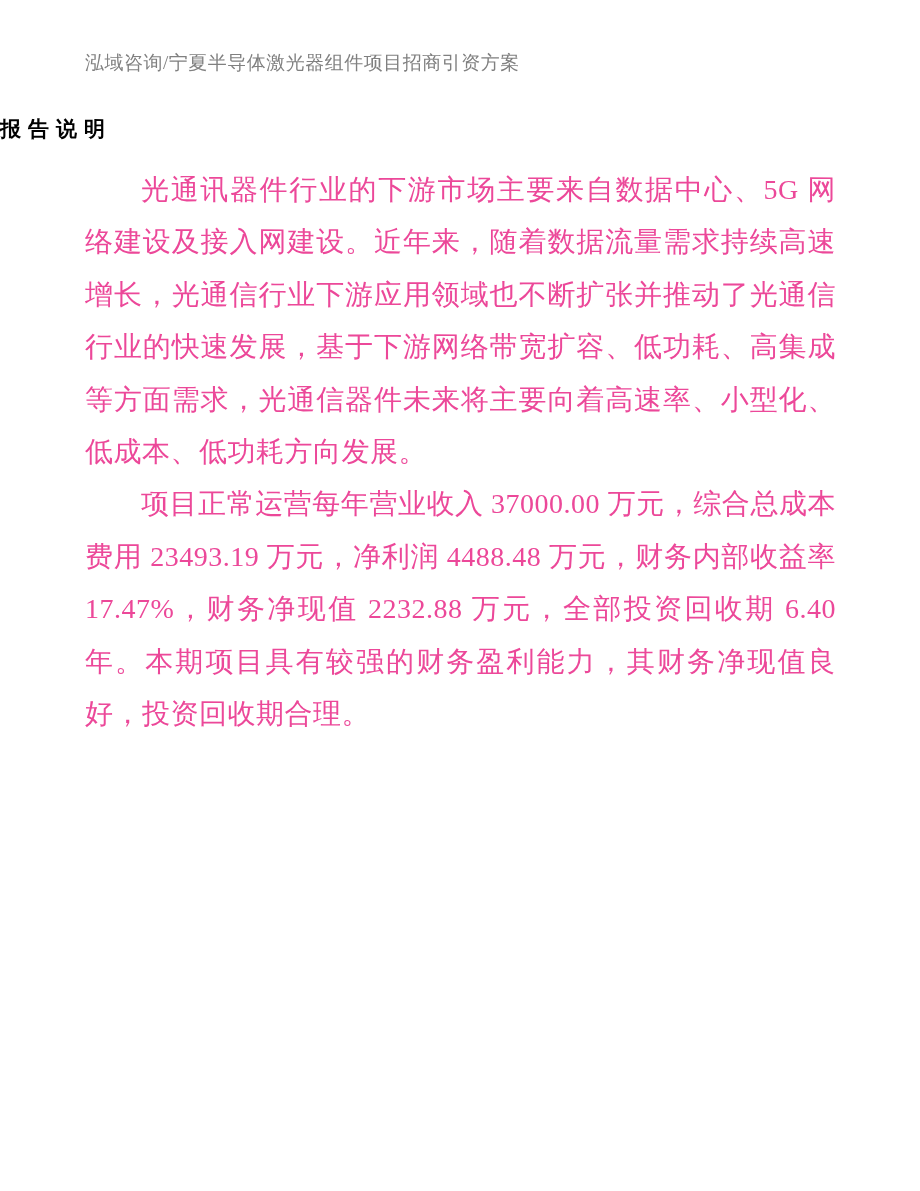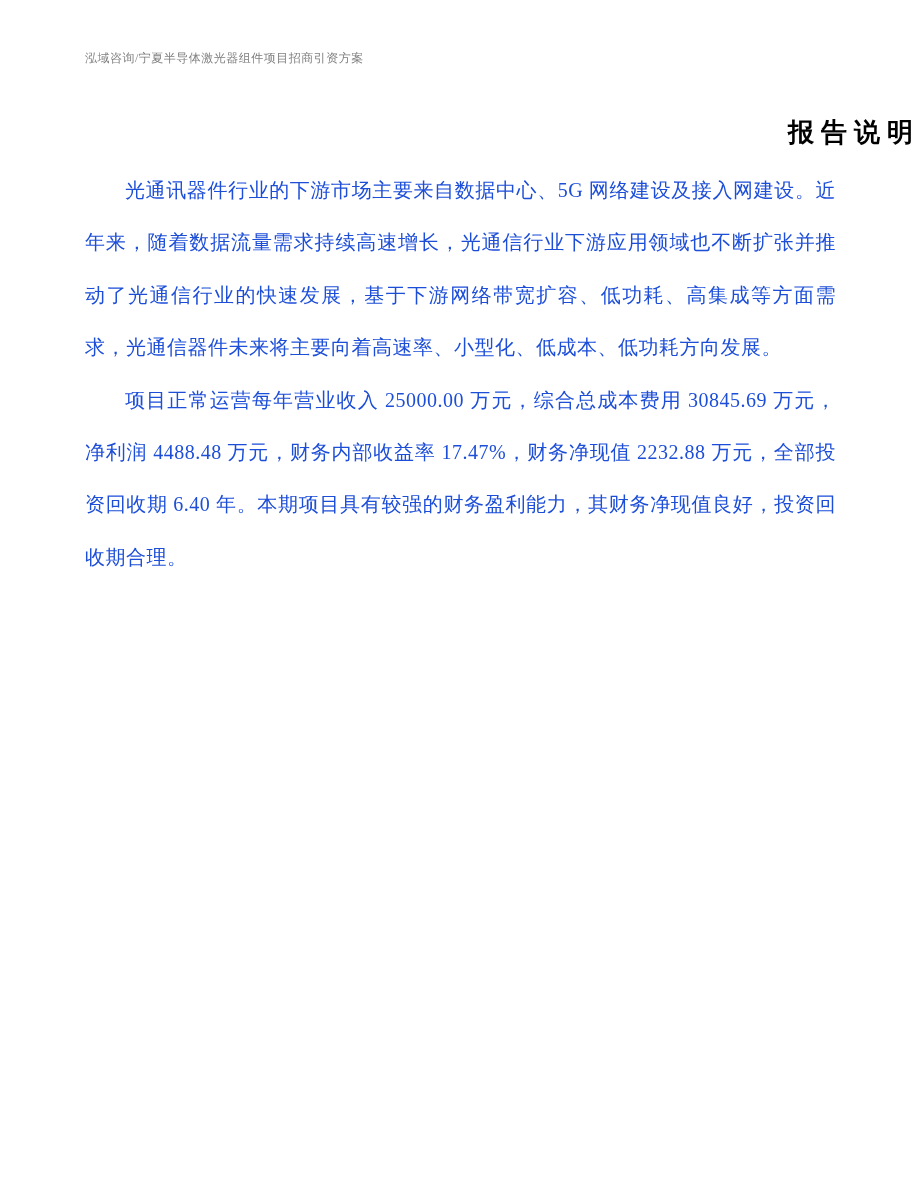--- a/index.html
+++ b/index.html
@@ -12,46 +12,46 @@
     width: 920px;
     height: 1191px;
     background: #ffffff;
     overflow: hidden;
     font-family: "Liberation Serif", "DejaVu Serif", serif;
   }
   .doc-header {
     position: absolute;
     left: 85px;
     top: 50px;
-    font-size: 12px;
+    font-size: 19px;
     letter-spacing: 0.5px;
     color: #808080;
     white-space: nowrap;
   }
   .doc-title {
     position: absolute;
     left: 0;
     right: 0;
     top: 117px;
     margin: 0;
-    text-align: right;
-    font-size: 26px;
+    text-align: left;
+    font-size: 21px;
     font-weight: bold;
     letter-spacing: 7px;
     color: #000000;
     line-height: 1.2;
   }
   .doc-body {
     position: absolute;
     left: 85px;
     top: 164px;
     width: 751px;
-    font-size: 20px;
+    font-size: 28px;
     line-height: 52.4px;
-    color: #1d4ed8;
+    color: #ec4899;
     text-align: justify;
     text-justify: inter-character;
     letter-spacing: 0.5px;
   }
   .doc-body p {
     margin: 0;
     padding: 0;
     text-indent: 2em;
     word-break: break-all;
   }
@@ -59,15 +59,15 @@
 </head>
 <body>
 
 <div class="page">
   <div class="doc-header">泓域咨询/宁夏半导体激光器组件项目招商引资方案</div>
 
   <h1 class="doc-title">报告说明</h1>
 
   <div class="doc-body">
     <p>光通讯器件行业的下游市场主要来自数据中心、5G 网络建设及接入网建设。近年来，随着数据流量需求持续高速增长，光通信行业下游应用领域也不断扩张并推动了光通信行业的快速发展，基于下游网络带宽扩容、低功耗、高集成等方面需求，光通信器件未来将主要向着高速率、小型化、低成本、低功耗方向发展。</p>
-    <p>项目正常运营每年营业收入 25000.00 万元，综合总成本费用 30845.69 万元，净利润 4488.48 万元，财务内部收益率 17.47%，财务净现值 2232.88 万元，全部投资回收期 6.40 年。本期项目具有较强的财务盈利能力，其财务净现值良好，投资回收期合理。</p>
+    <p>项目正常运营每年营业收入 37000.00 万元，综合总成本费用 23493.19 万元，净利润 4488.48 万元，财务内部收益率 17.47%，财务净现值 2232.88 万元，全部投资回收期 6.40 年。本期项目具有较强的财务盈利能力，其财务净现值良好，投资回收期合理。</p>
   </div>
 </div>
 
 </body></html>

